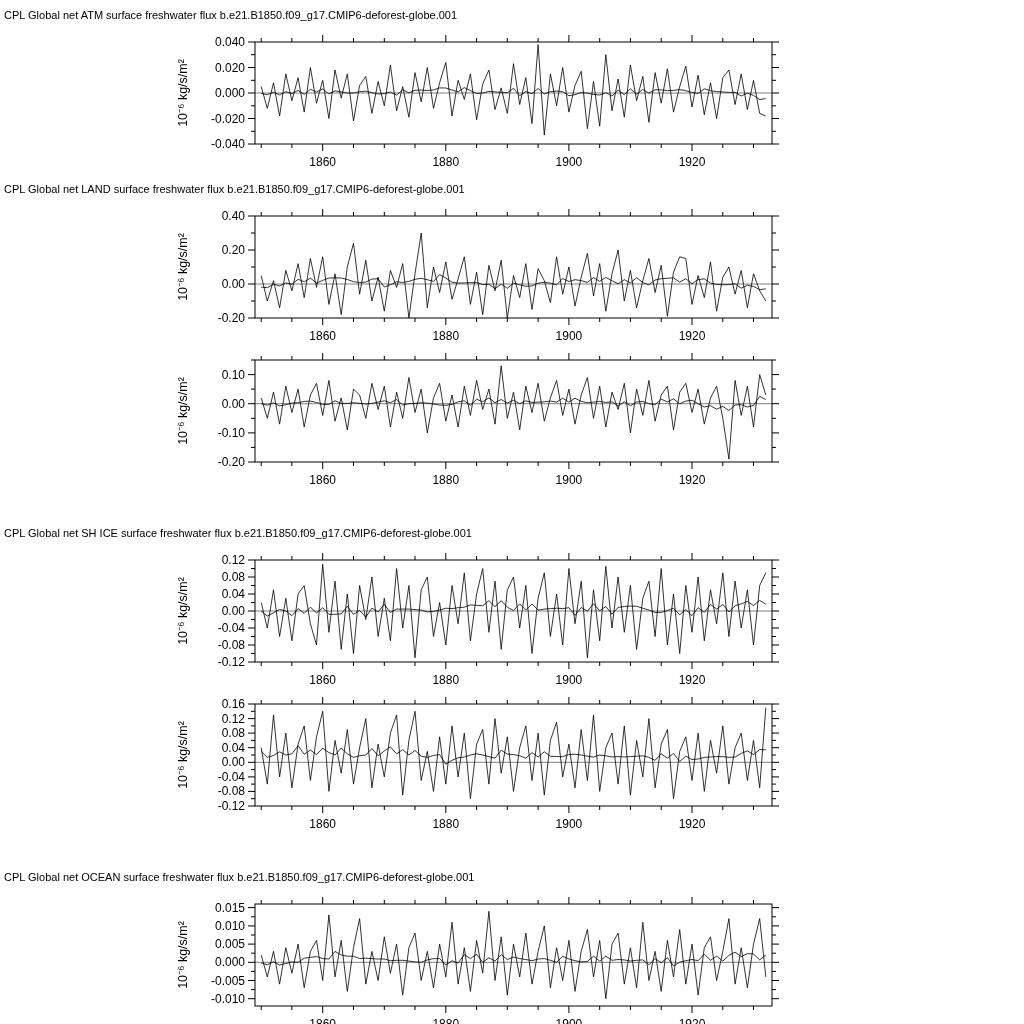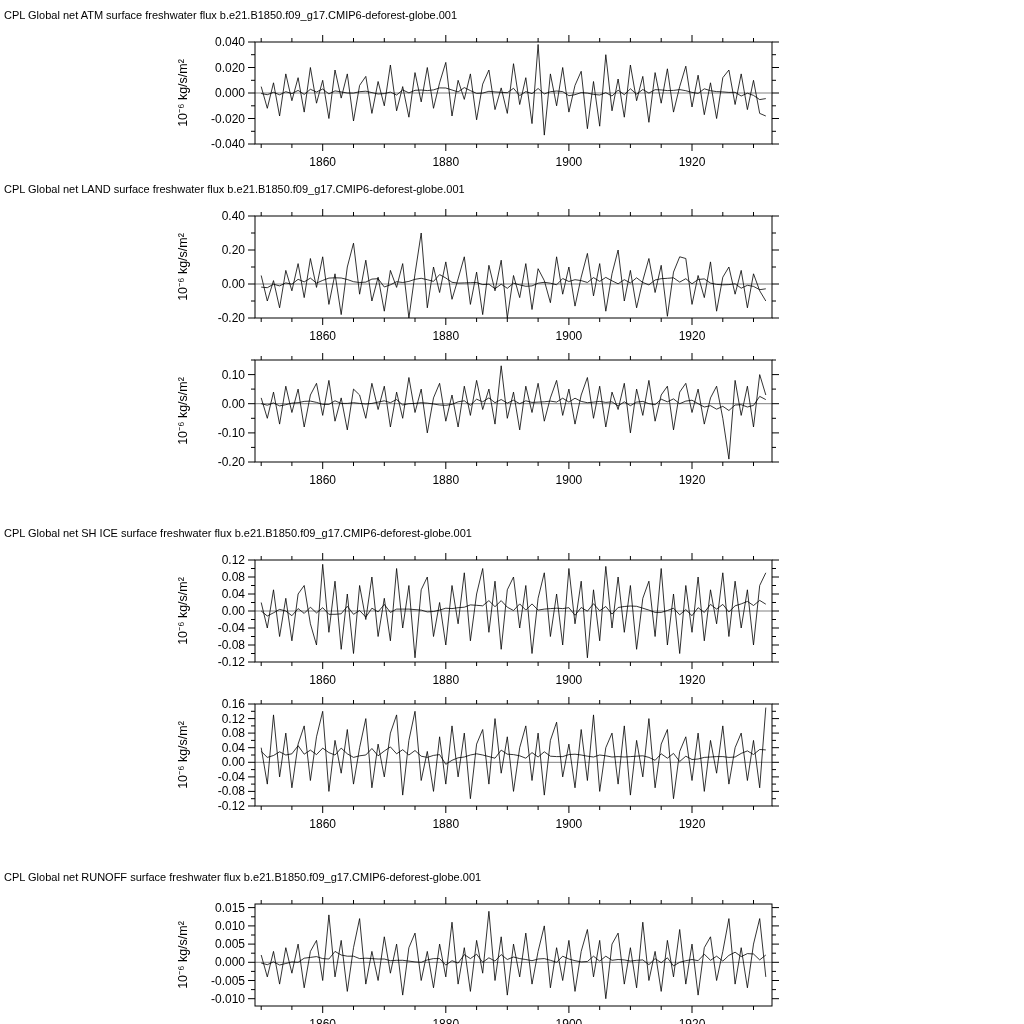--- a/index.html
+++ b/index.html
@@ -402,21 +402,21 @@
         <text x="245" y="86.9" text-anchor="end" font-size="12">-0.04</text>
         <text x="245" y="101.4" text-anchor="end" font-size="12">-0.08</text>
         <text x="245" y="116.0" text-anchor="end" font-size="12">-0.12</text>
         <polyline points="261.2,53.7 267.3,90.1 273.5,20.9 279.6,82.9 285.8,39.1 291.9,93.8 298.1,50.1 304.2,31.9 310.4,86.5 316.5,42.8 322.7,17.3 328.9,97.4 335.0,46.4 341.2,79.2 347.3,35.5 353.5,90.1 359.6,53.7 365.8,24.6 371.9,93.8 378.1,50.1 384.3,82.9 390.4,39.1 396.6,20.9 402.7,101.1 408.9,46.4 415.0,17.3 421.2,86.5 427.3,57.4 433.5,97.4 439.6,42.8 445.8,90.1 452.0,31.9 458.1,82.9 464.3,39.1 470.4,104.7 476.6,50.1 482.7,35.5 488.9,90.1 495.0,24.6 501.2,79.2 507.3,42.8 513.5,97.4 519.7,53.7 525.8,31.9 532.0,86.5 538.1,39.1 544.3,101.1 550.4,46.4 556.6,28.2 562.7,82.9 568.9,50.1 575.0,93.8 581.2,35.5 587.4,86.5 593.5,20.9 599.7,97.4 605.8,53.7 612.0,39.1 618.1,90.1 624.3,31.9 630.4,101.1 636.6,46.4 642.8,82.9 648.9,24.6 655.1,93.8 661.2,50.1 667.4,35.5 673.5,104.7 679.7,57.4 685.8,42.8 692.0,86.5 698.1,39.1 704.3,97.4 710.5,46.4 716.6,79.2 722.8,31.9 728.9,90.1 735.1,53.7 741.2,39.1 747.4,86.5 753.5,46.4 759.7,93.8 765.8,13.6" fill="none" stroke="#000000" stroke-width="0.8"></polyline>
         <polyline points="261.2,57.4 267.3,63.4 273.5,61.5 279.6,57.8 285.8,61.0 291.9,59.8 298.1,51.7 304.2,60.2 310.4,56.1 316.5,60.6 322.7,54.1 328.9,58.6 335.0,61.0 341.2,54.1 347.3,59.8 353.5,63.4 359.6,61.8 365.8,61.0 371.9,54.5 378.1,61.8 384.3,57.0 390.4,52.9 396.6,59.8 402.7,55.7 408.9,61.0 415.0,56.5 421.2,62.2 427.3,63.4 433.5,61.4 439.6,60.6 445.8,70.3 452.0,66.3 458.1,63.8 464.3,63.0 470.4,61.0 476.6,59.8 482.7,61.0 488.9,62.6 495.0,64.2 501.2,56.1 507.3,60.2 513.5,60.6 519.7,61.8 525.8,64.2 532.0,58.6 538.1,63.0 544.3,57.8 550.4,62.2 556.6,62.6 562.7,62.6 568.9,60.6 575.0,60.2 581.2,61.0 587.4,62.2 593.5,63.0 599.7,61.0 605.8,61.8 612.0,63.0 618.1,62.6 624.3,63.0 630.4,62.6 636.6,62.2 642.8,61.8 648.9,63.4 655.1,66.3 661.2,59.8 667.4,64.2 673.5,59.4 679.7,67.5 685.8,62.2 692.0,65.5 698.1,65.0 704.3,63.4 710.5,63.0 716.6,62.6 722.8,62.6 728.9,63.4 735.1,63.0 741.2,59.4 747.4,56.9 753.5,60.5 759.7,55.5 765.8,55.9" fill="none" stroke="#000000" stroke-width="0.8"></polyline>
         <text transform="translate(187 61) rotate(-90)" text-anchor="middle" font-size="12.5">10⁻⁶ kg/s/m²</text>
       </svg>
     </section>
 
     <section class="panel">
-      <h2 class="ptitle">CPL Global net RUNOFF surface freshwater flux b.e21.B1850.f09_g17.CMIP6-deforest-globe.001</h2>
+      <h2 class="ptitle">CPL Global net OCEAN surface freshwater flux b.e21.B1850.f09_g17.CMIP6-deforest-globe.001</h2>
       <svg class="plot" width="1024" height="148" viewBox="0 0 1024 148">
         <g stroke="#000000" stroke-width="1">
           <line x1="261.2" x2="261.2" y1="112" y2="116"></line>
           <line x1="261.2" x2="261.2" y1="10" y2="6"></line>
           <line x1="291.9" x2="291.9" y1="112" y2="116"></line>
           <line x1="291.9" x2="291.9" y1="10" y2="6"></line>
           <line x1="322.7" x2="322.7" y1="112" y2="119"></line>
           <line x1="322.7" x2="322.7" y1="10" y2="3"></line>
           <line x1="353.5" x2="353.5" y1="112" y2="116"></line>
           <line x1="353.5" x2="353.5" y1="10" y2="6"></line>

